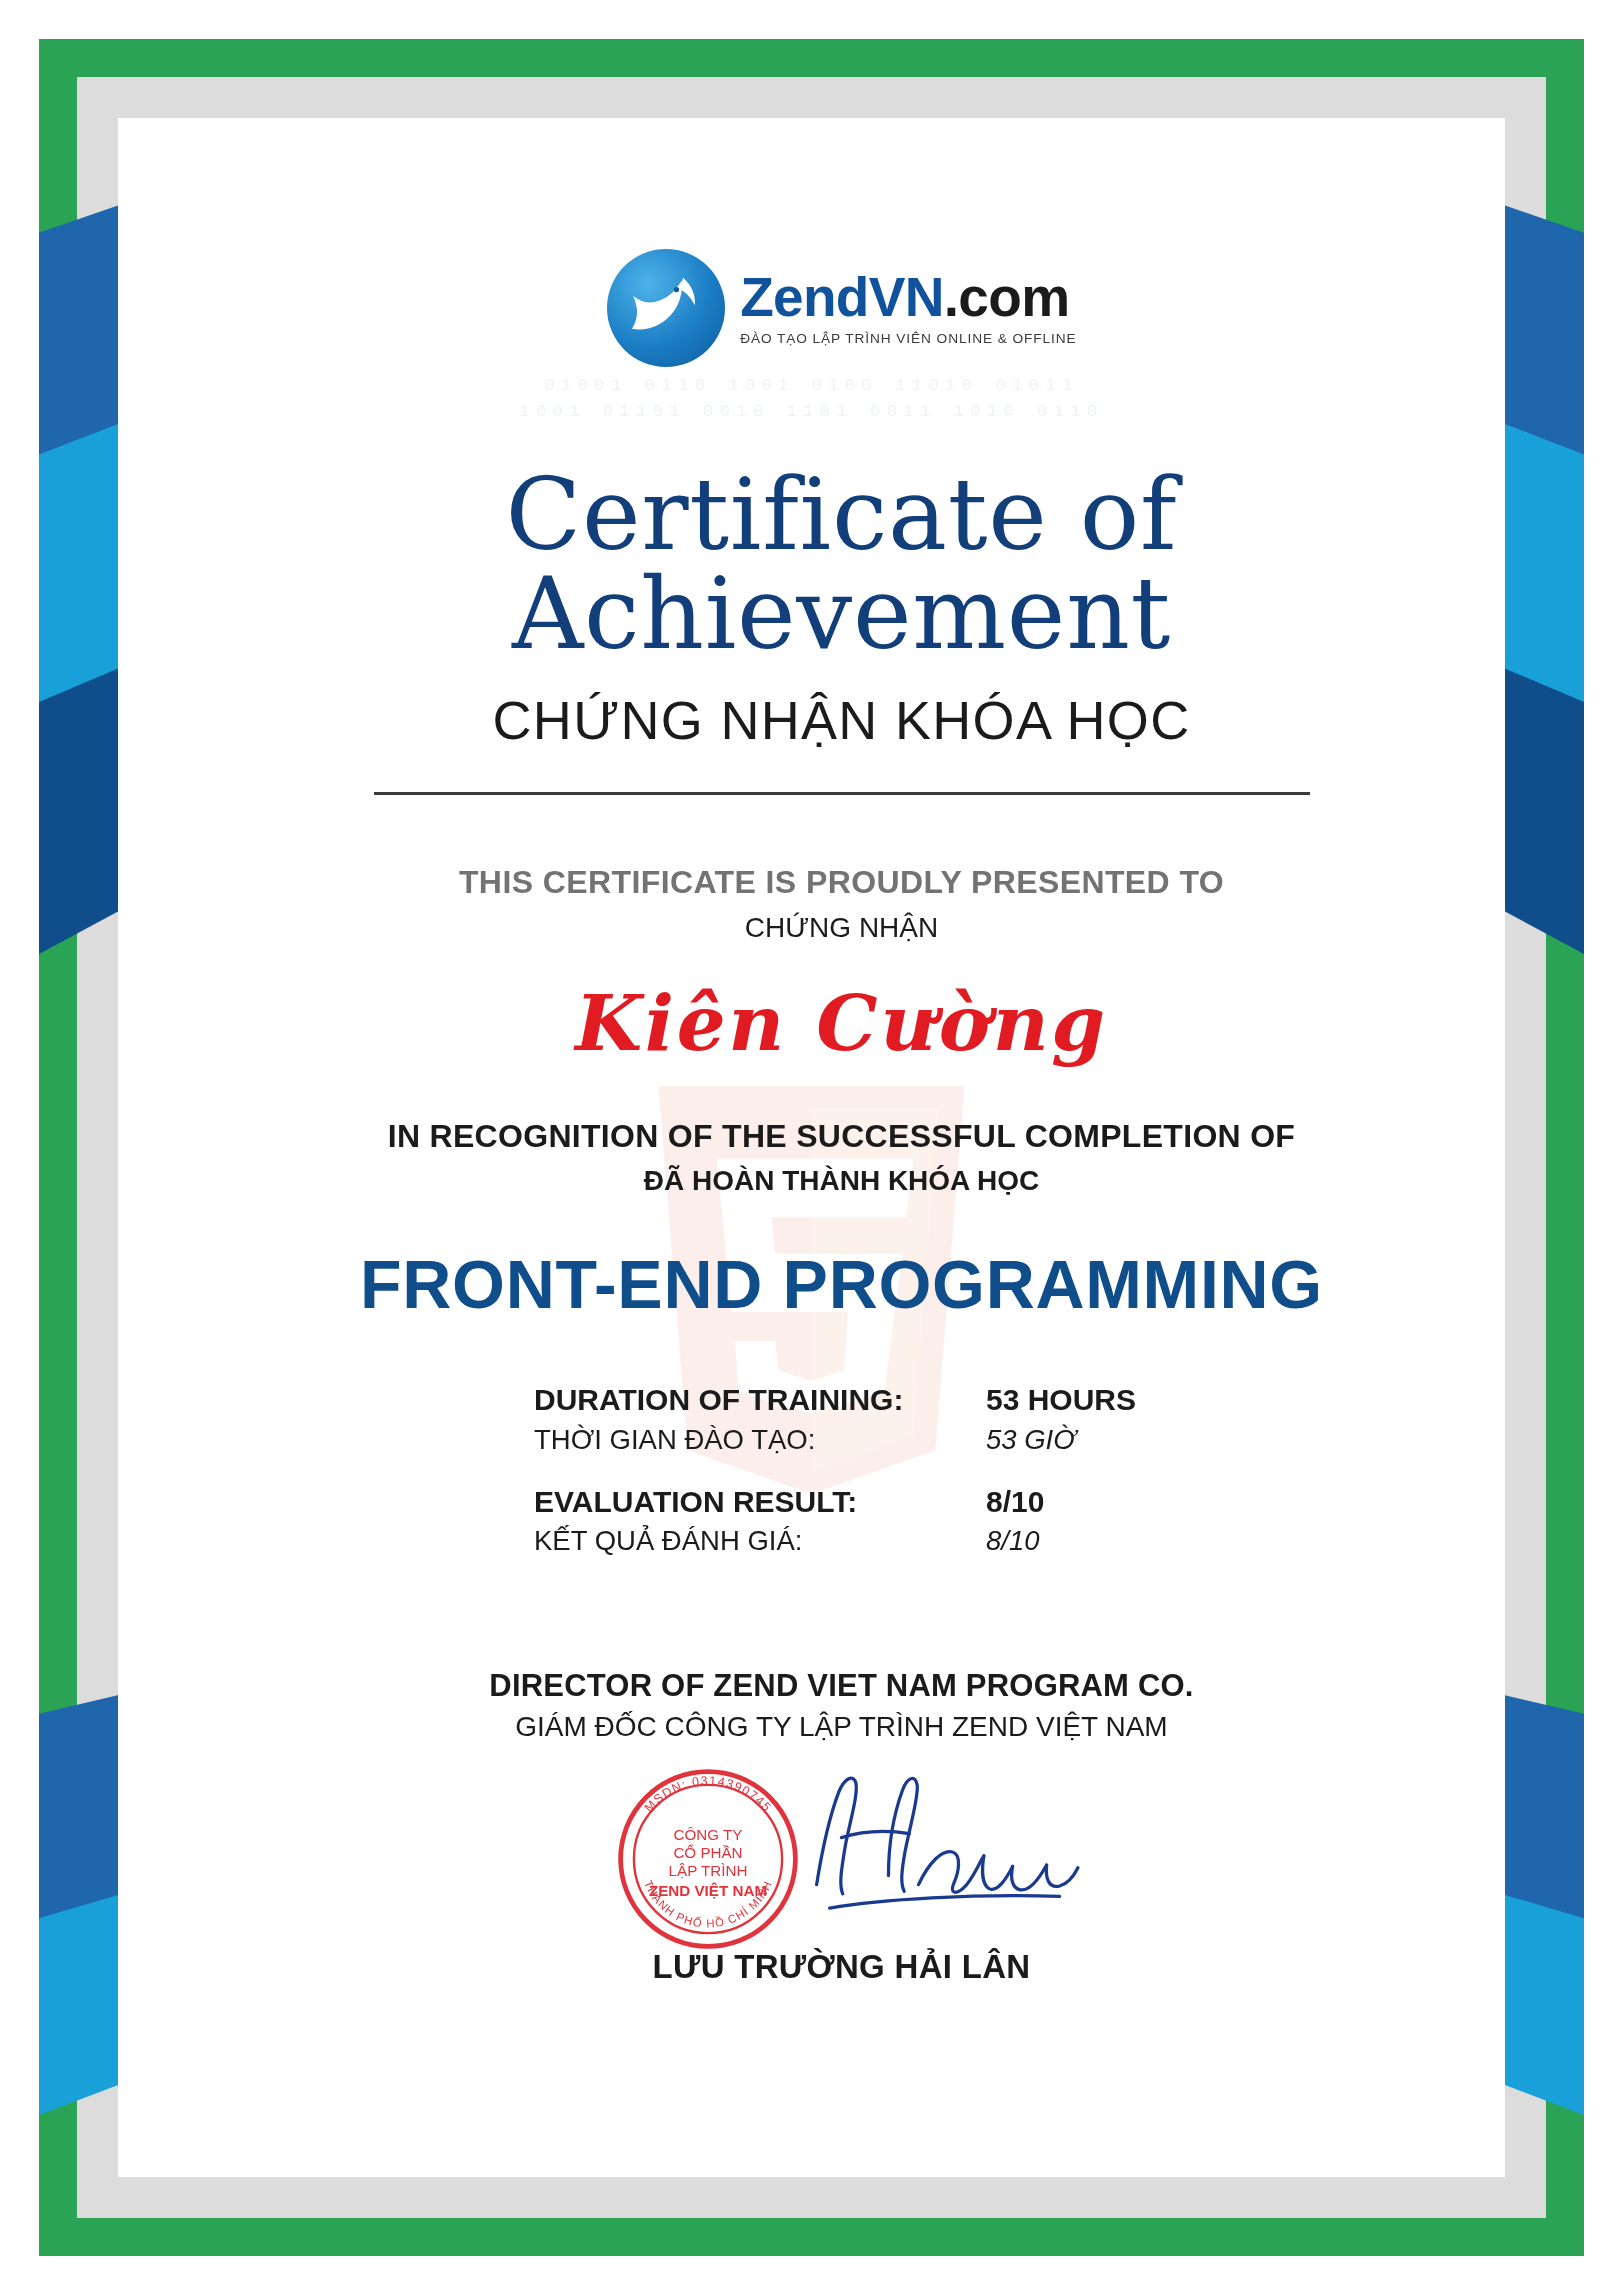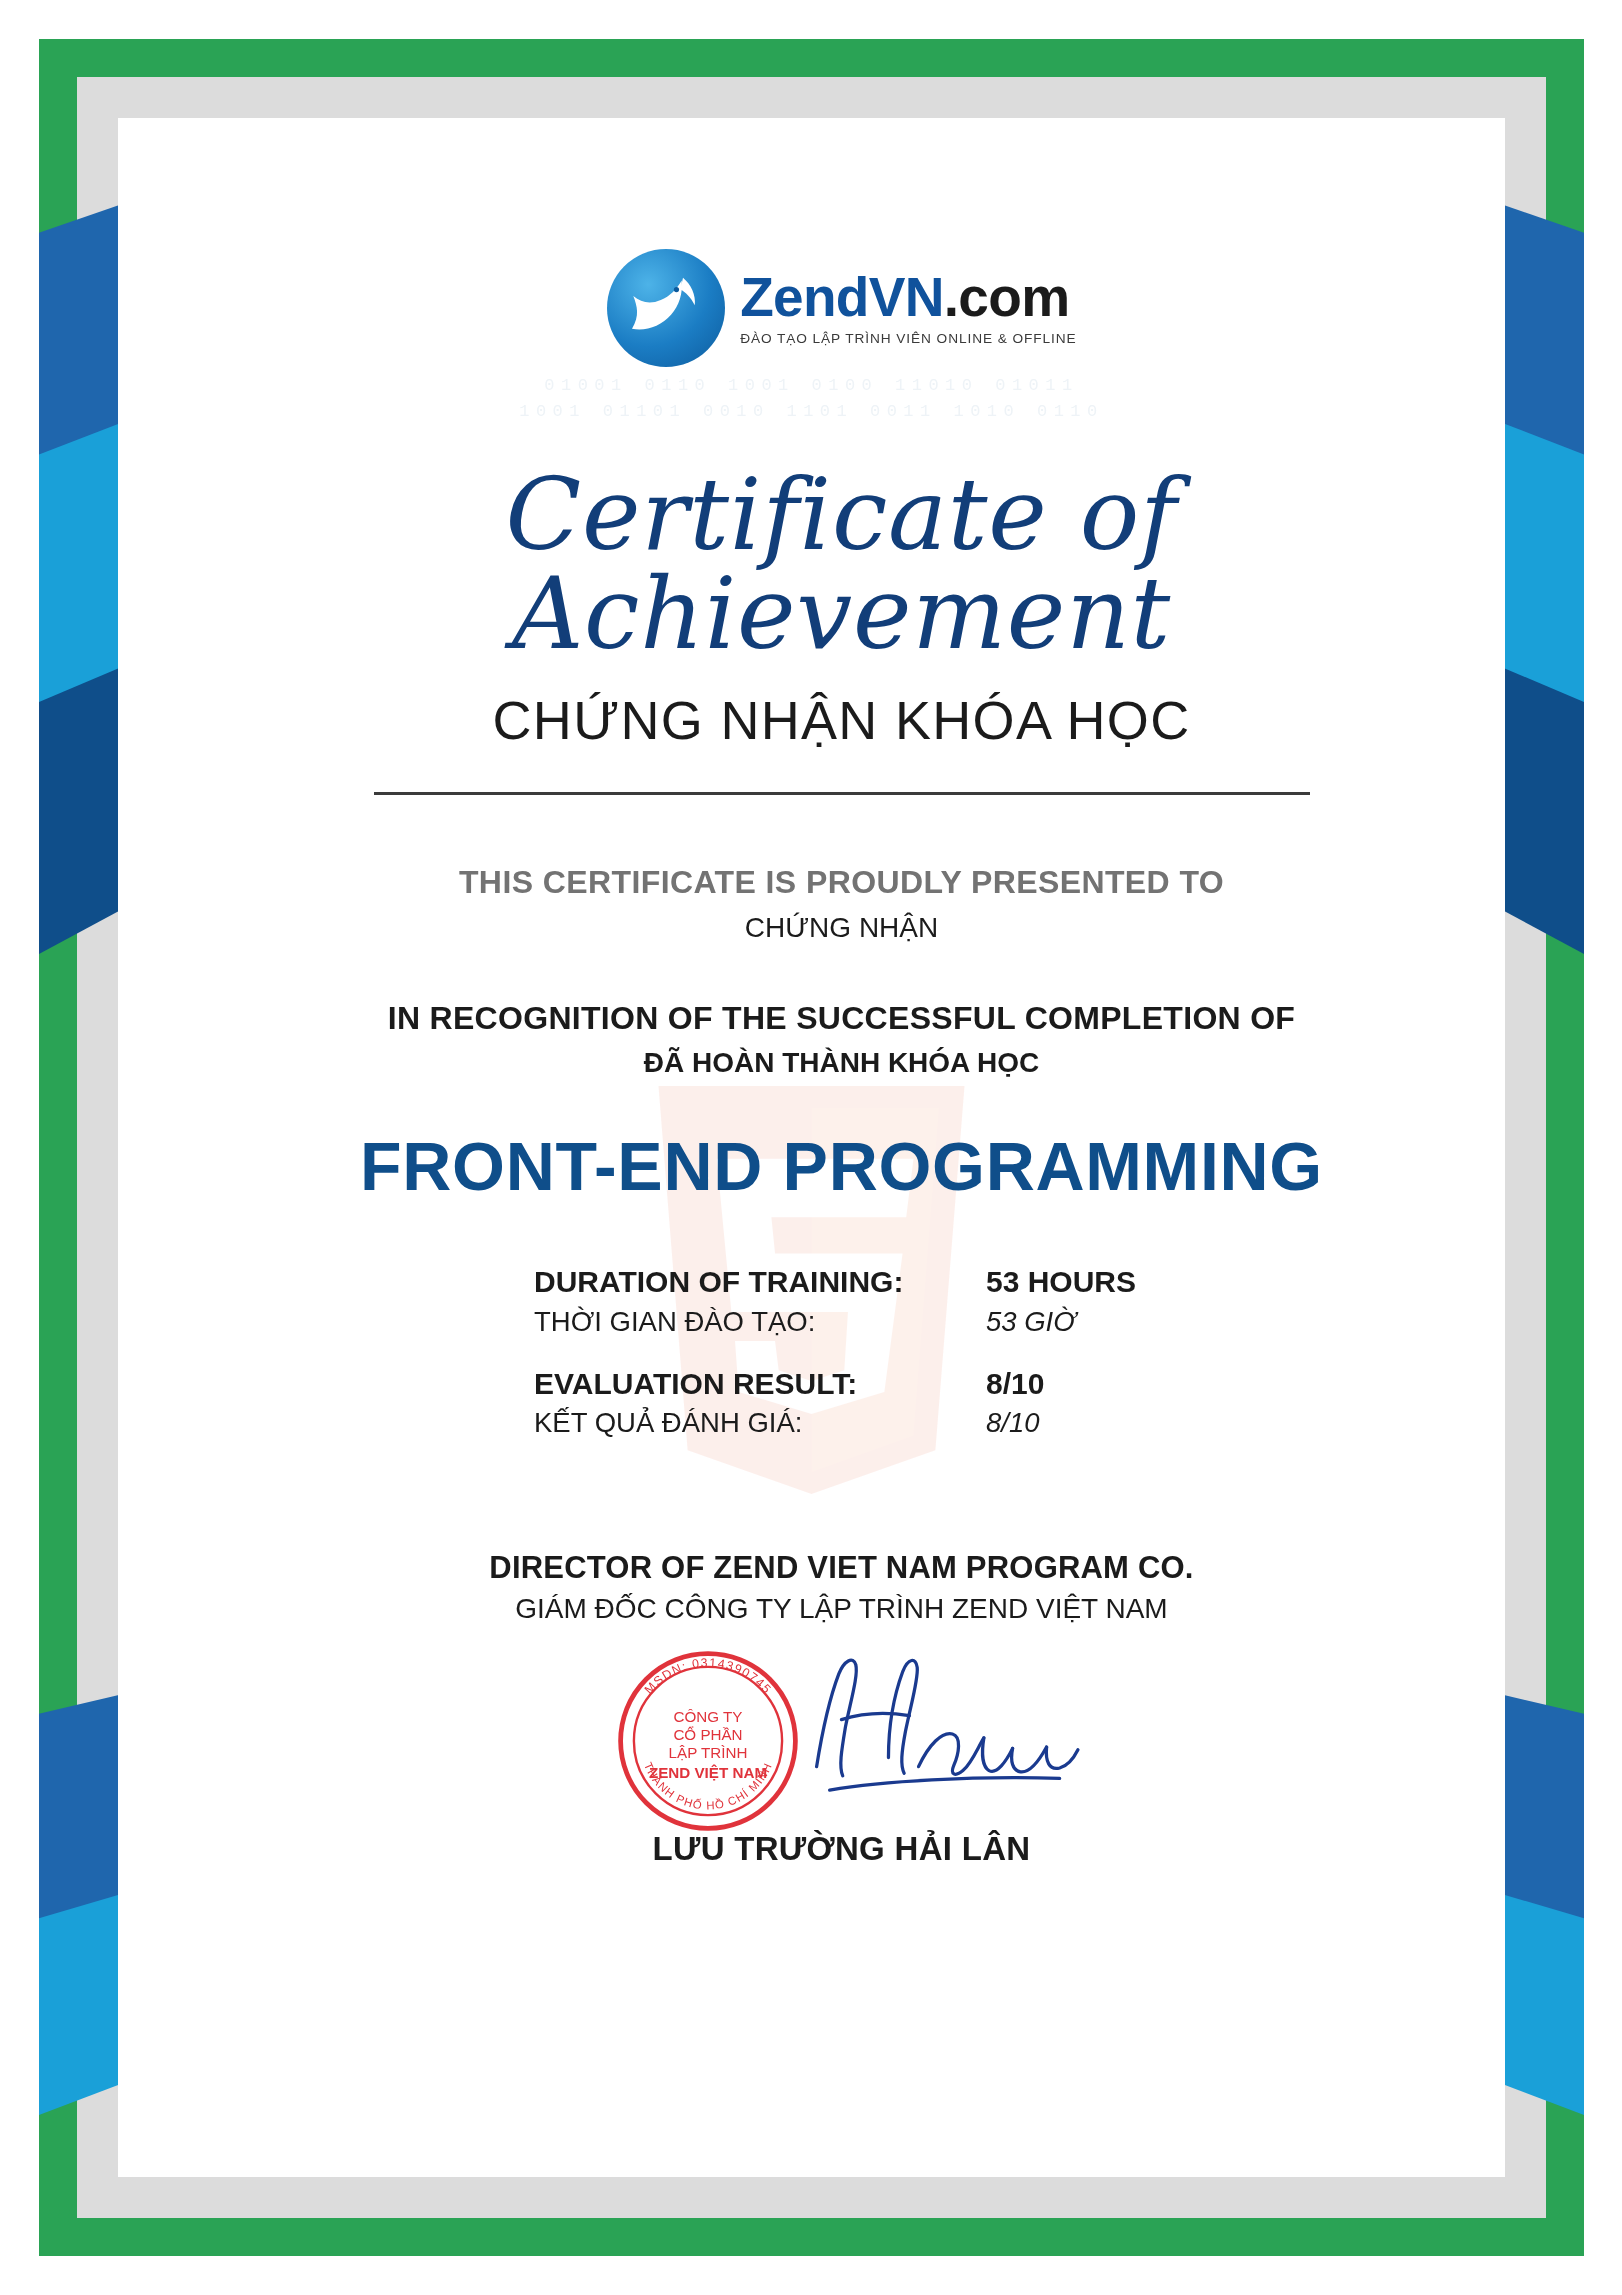--- a/index.html
+++ b/index.html
@@ -204,21 +204,20 @@
   .logo-title .dotcom { color: #1b1b1b; }
   .logo-sub {
     font-size: 13.7px;
     letter-spacing: 0.9px;
     color: #3a3a3a;
     margin-top: 6.5px;
   }
 
   .title-script {
     font-family: "DejaVu Serif", serif;
-    font-style: italic;
     font-size: 99px;
     color: #123e79;
     margin-top: 98px;
     letter-spacing: 0.7px;
     line-height: 1;
   }
   .title-vn {
     font-size: 54px;
     color: #1b1b1b;
     letter-spacing: 1.3px;
@@ -443,20 +442,21 @@
       </div>
 
       <div class="title-script">Certificate of Achievement</div>
       <div class="title-vn">CHỨNG NHẬN KHÓA HỌC</div>
 
       <div class="divider"></div>
 
       <div class="presented-en">THIS CERTIFICATE IS PROUDLY PRESENTED TO</div>
       <div class="presented-vn">CHỨNG NHẬN</div>
 
+      <div class="recipient">Kiên Cường</div>
 
       <div class="recognition-en">IN RECOGNITION OF THE SUCCESSFUL COMPLETION OF</div>
       <div class="recognition-vn">ĐÃ HOÀN THÀNH KHÓA HỌC</div>
 
       <div class="course">FRONT-END PROGRAMMING</div>
 
       <div class="details">
         <div class="det-group">
           <div class="det-row">
             <div class="det-label-en">DURATION OF TRAINING:</div>

